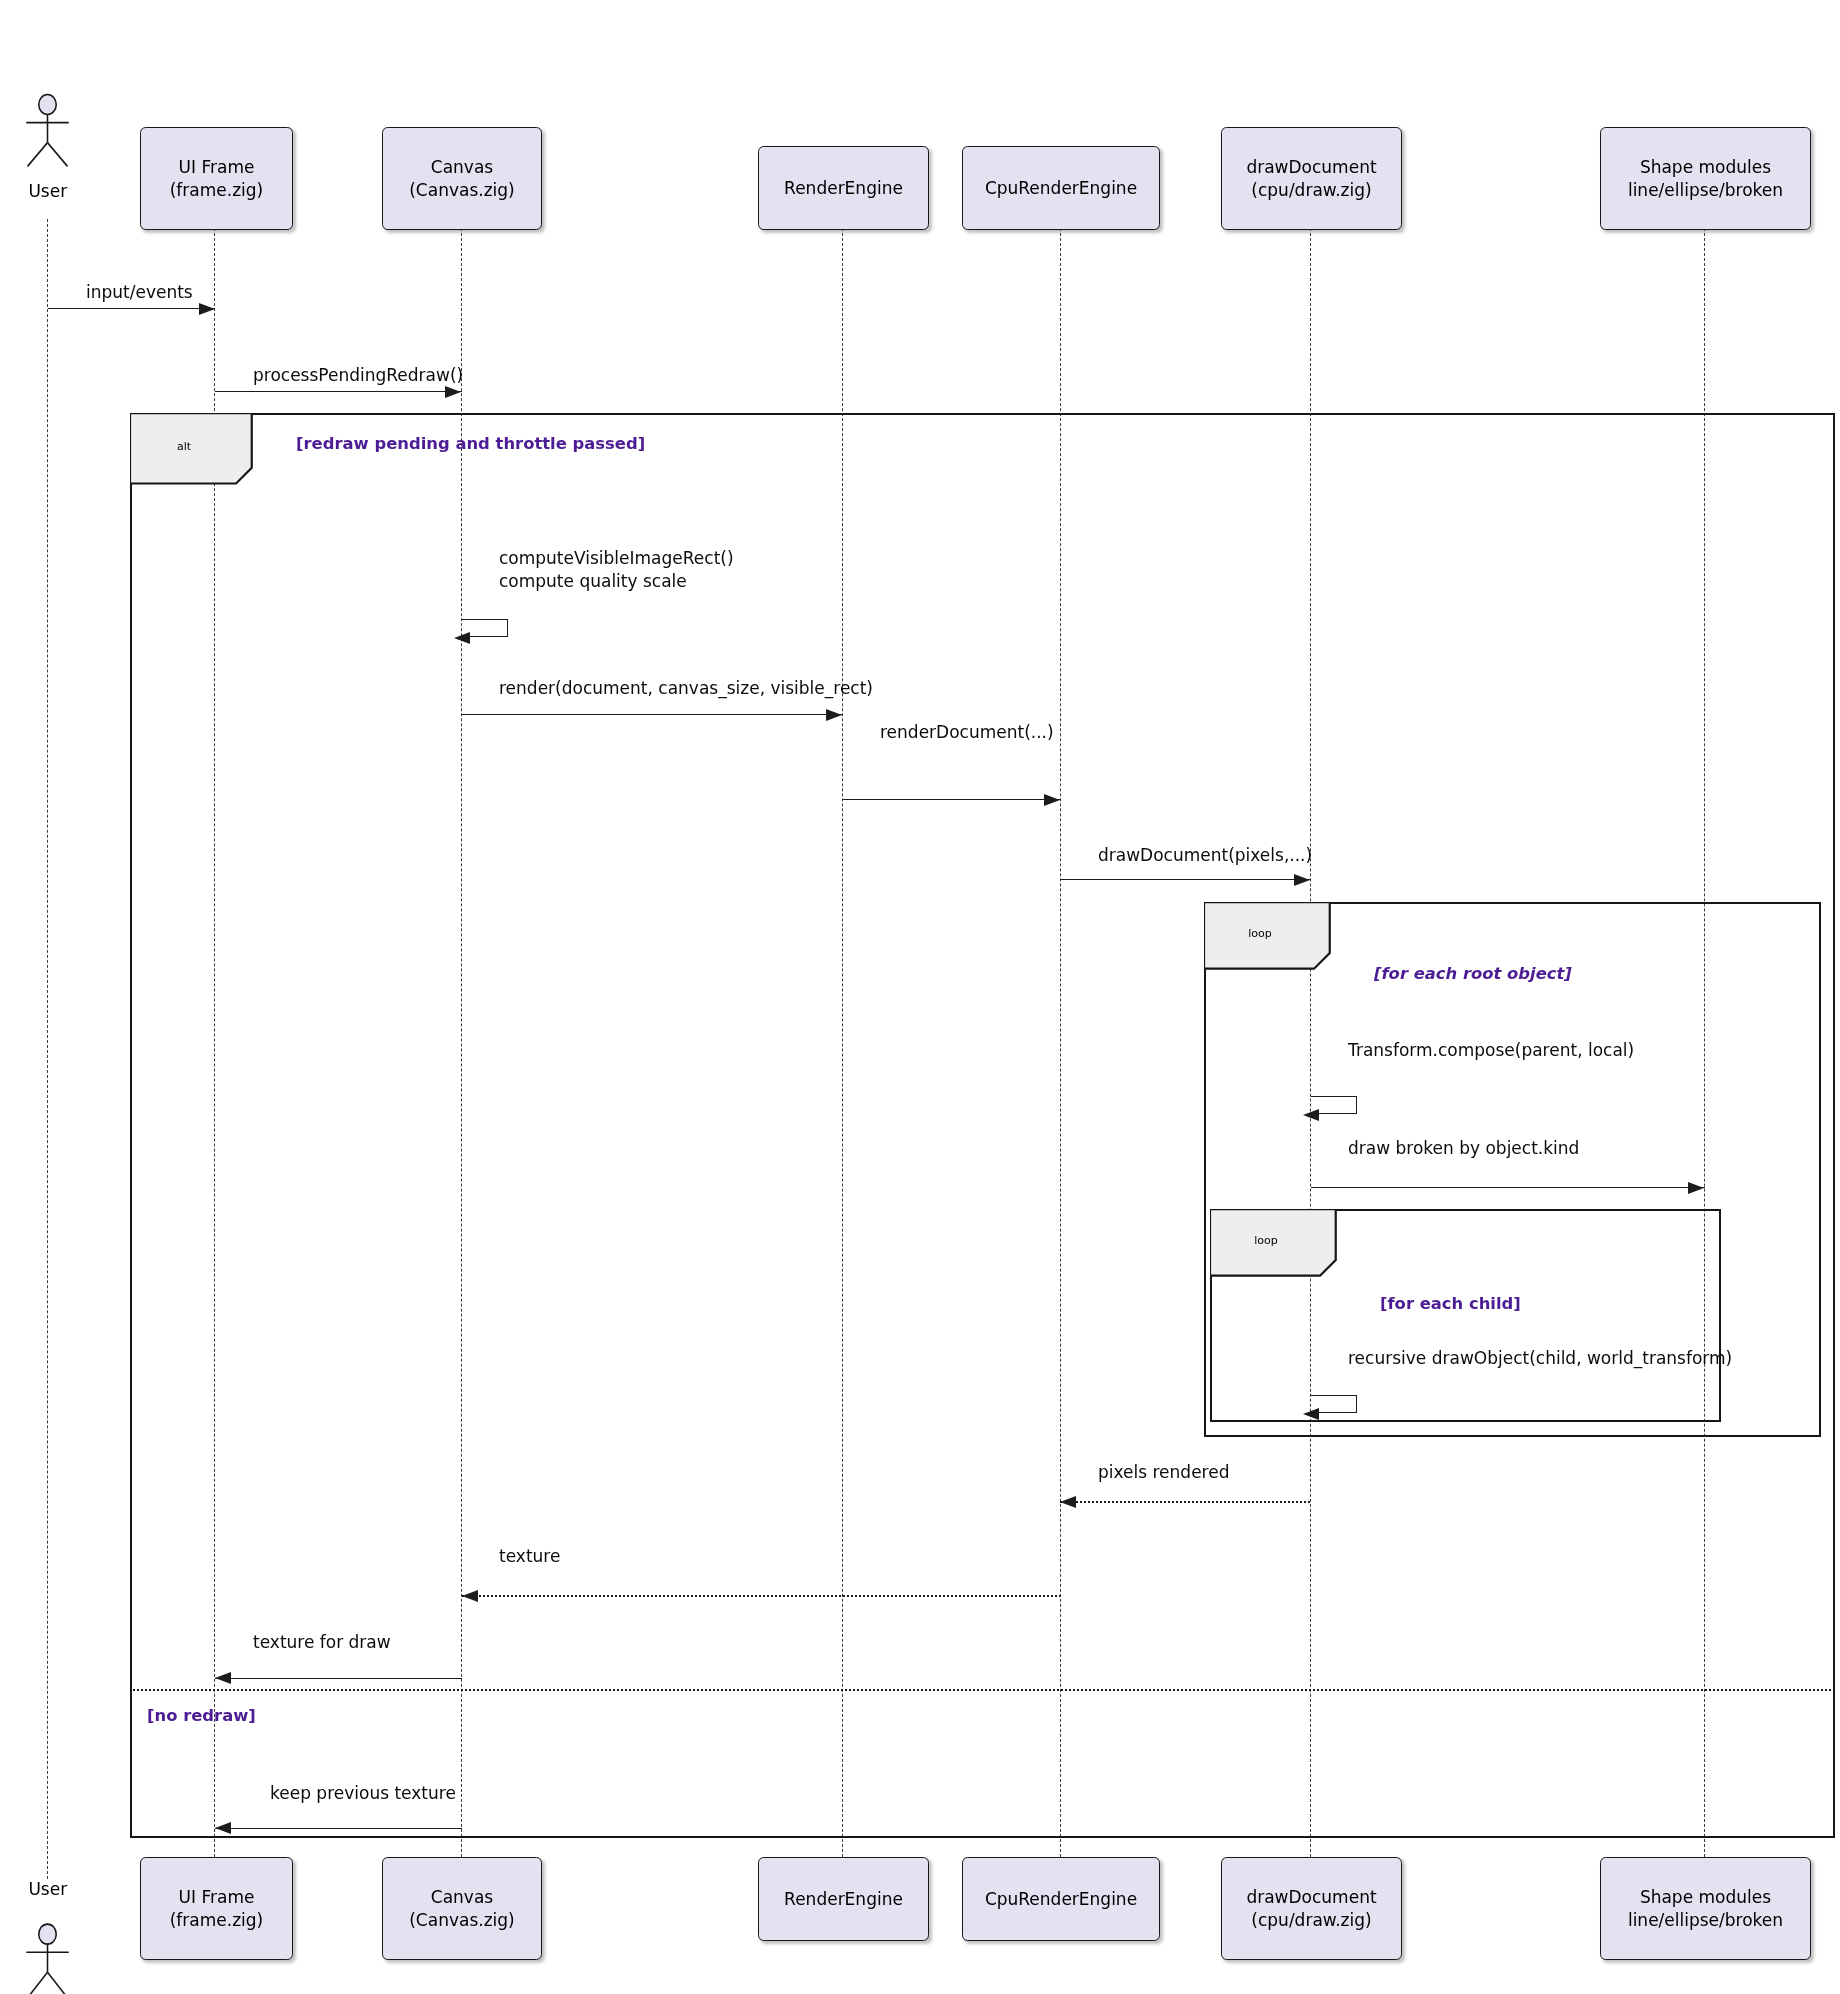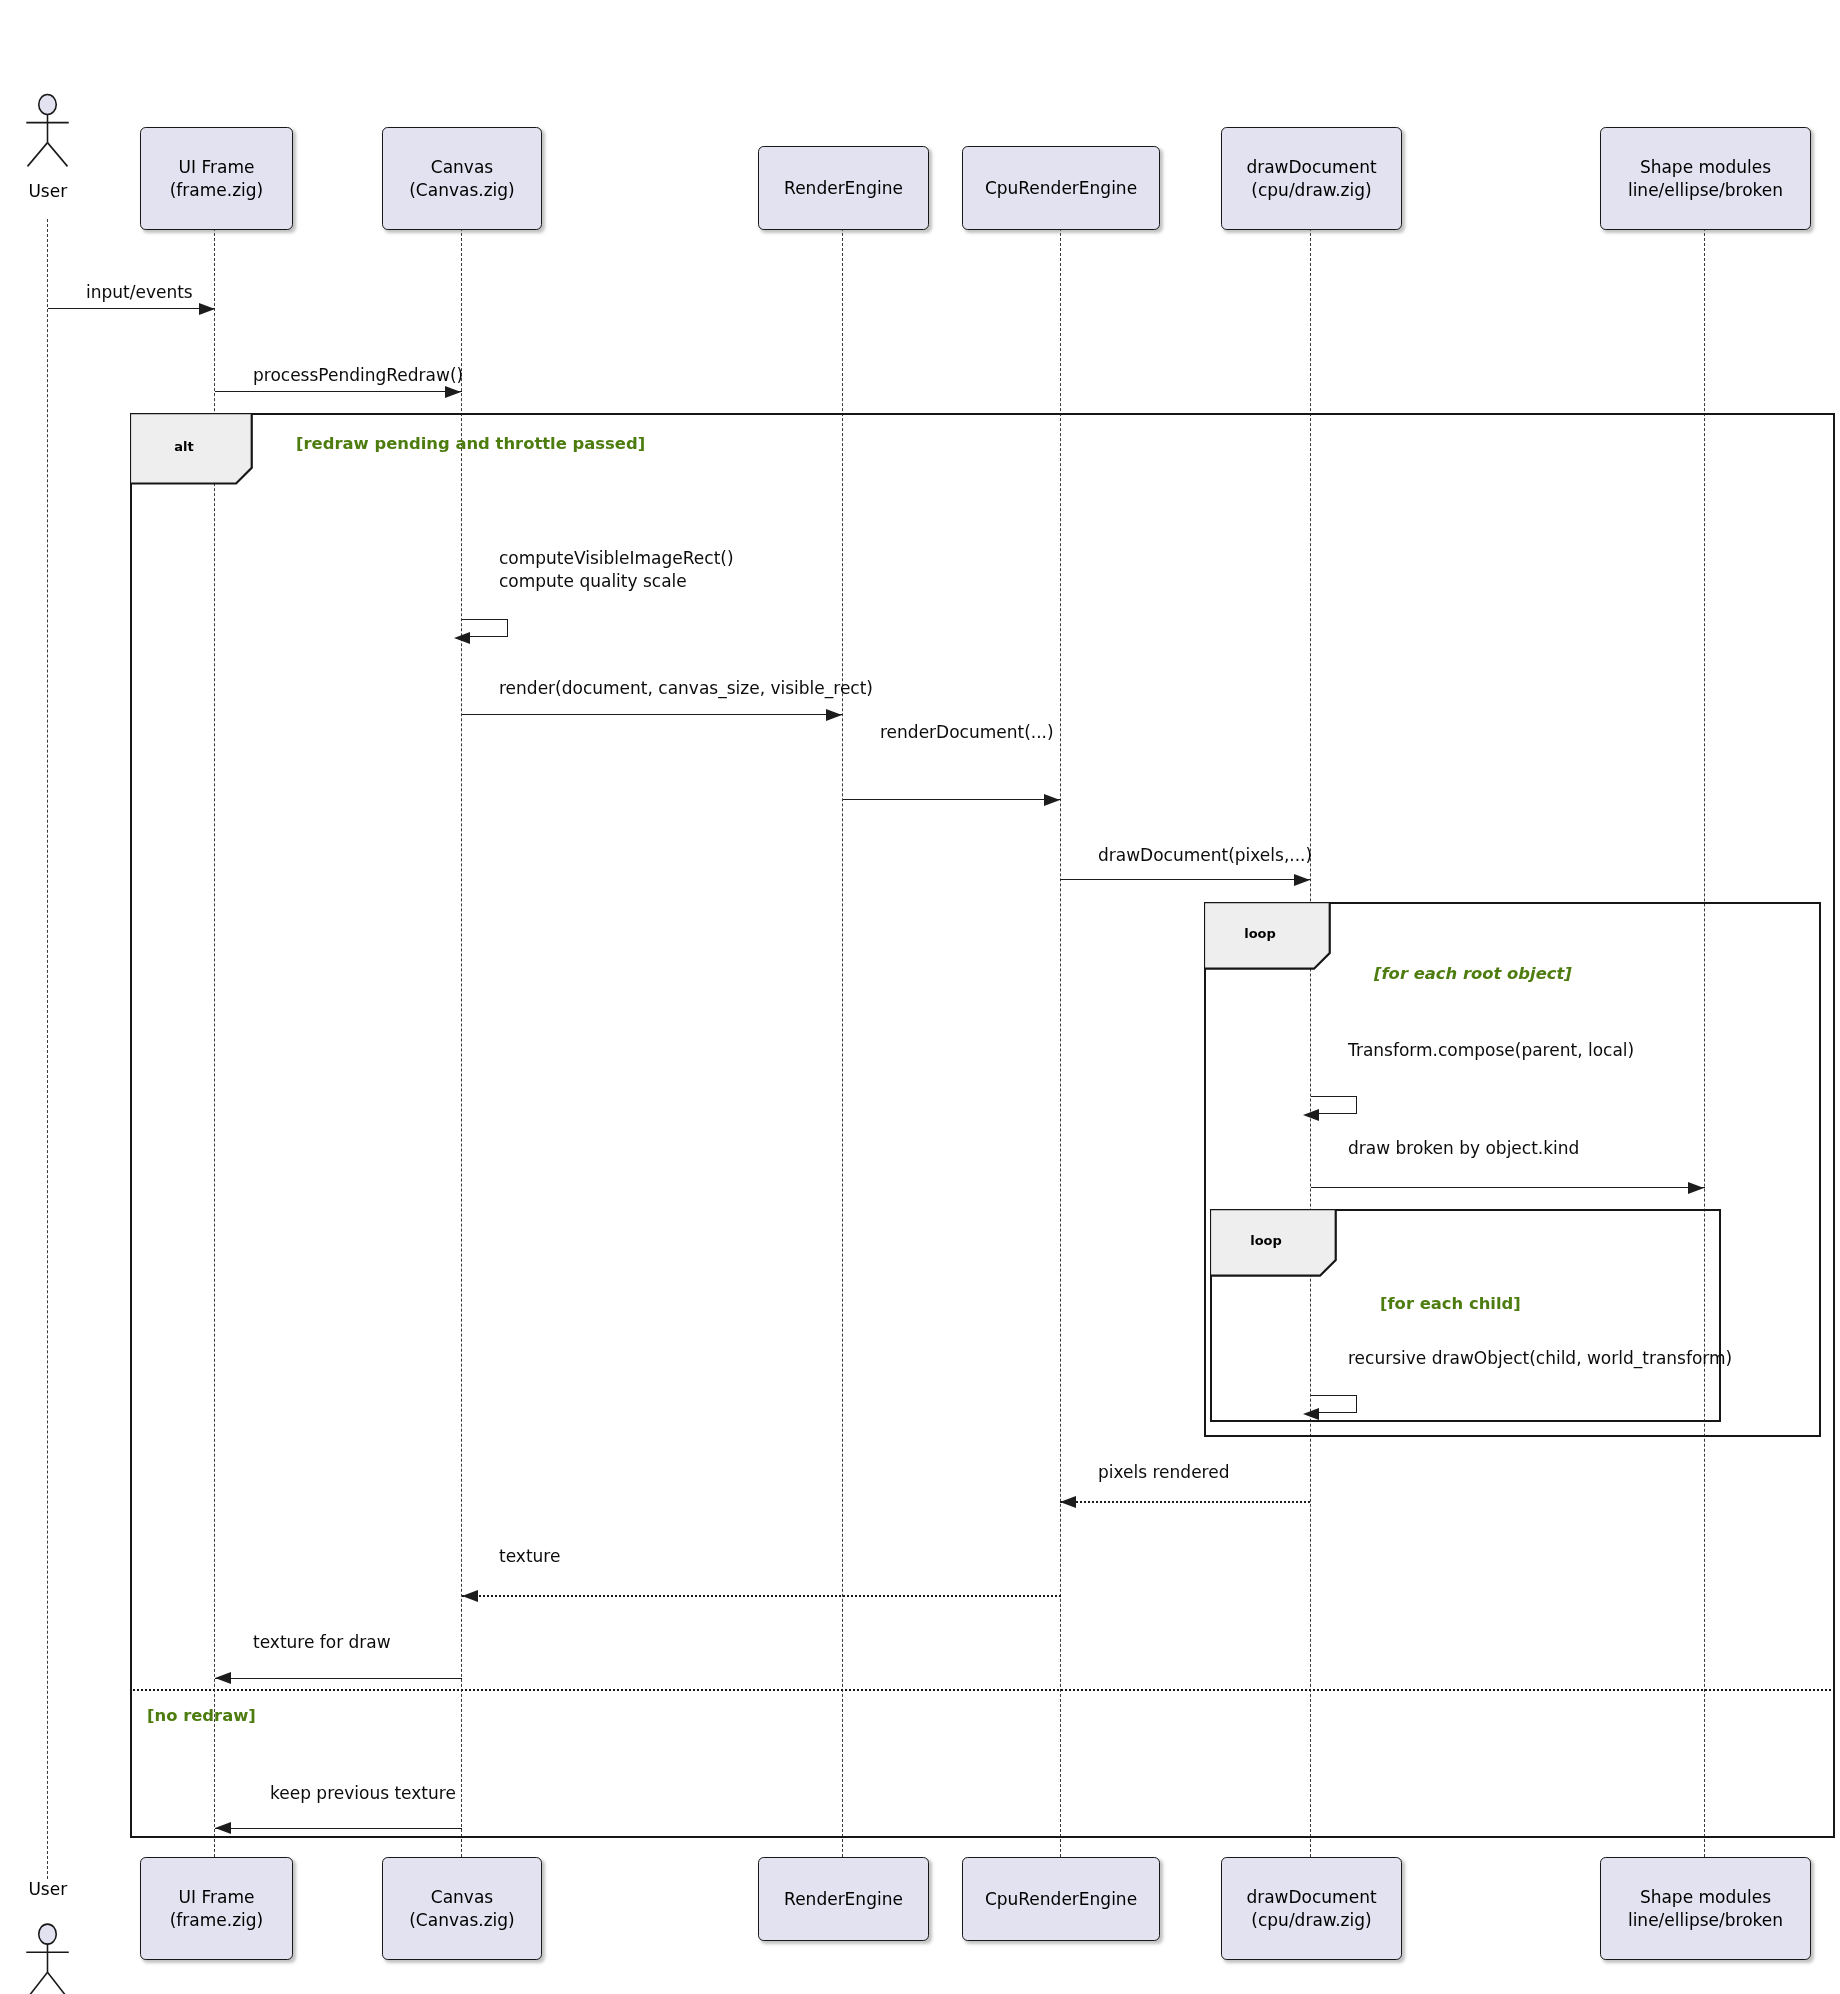--- a/index.html
+++ b/index.html
@@ -8,22 +8,22 @@
   .abs{position:absolute;}
   .title{left:0;right:0;top:33px;text-align:center;font-weight:bold;font-size:18px;color:#000;}
   .pbox{background:#E2E2F0;border:1.9px solid #181818;border-radius:5.7px;
         display:flex;flex-direction:column;align-items:center;justify-content:center;
         font-size:17px;line-height:22.6px;color:#000;text-align:center;
         box-shadow:2.5px 2.5px 3.1px rgba(120,120,120,0.45);}
   .lifeline{width:0;border-left:1.9px dashed #3a3a3a;}
   .frame{border:2.5px solid #161616;background:transparent;}
   .pent{display:block;}
   .frag-label{display:flex;align-items:center;justify-content:center;
-              font-weight:bold;font-size:13px;color:#000;}
-  .guard{font-weight:bold;font-size:16.4px;color:#4d7c0f;white-space:nowrap;}
+              font-weight:normal;font-size:11px;color:#000;}
+  .guard{font-weight:bold;font-size:16.4px;color:#4c1d95;white-space:nowrap;}
   .msg{font-size:17px;color:#0c0c0c;white-space:nowrap;}
   .line{height:0;border-top:1.9px solid #1c1c1c;}
   .line.dot{border-top:2.5px dotted #1c1c1c;}
   .divider{height:0;border-top:2.5px dotted #161616;}
   .head-r{width:0;height:0;border-top:6.3px solid transparent;border-bottom:6.3px solid transparent;
           border-left:16.4px solid #1c1c1c;}
   .head-l{width:0;height:0;border-top:6.3px solid transparent;border-bottom:6.3px solid transparent;
           border-right:16.4px solid #1c1c1c;}
   .self{width:45px;height:16.4px;border:1.9px solid #1c1c1c;border-left:none;}
   .actor-label{width:88px;text-align:center;font-size:17px;color:#000;}

